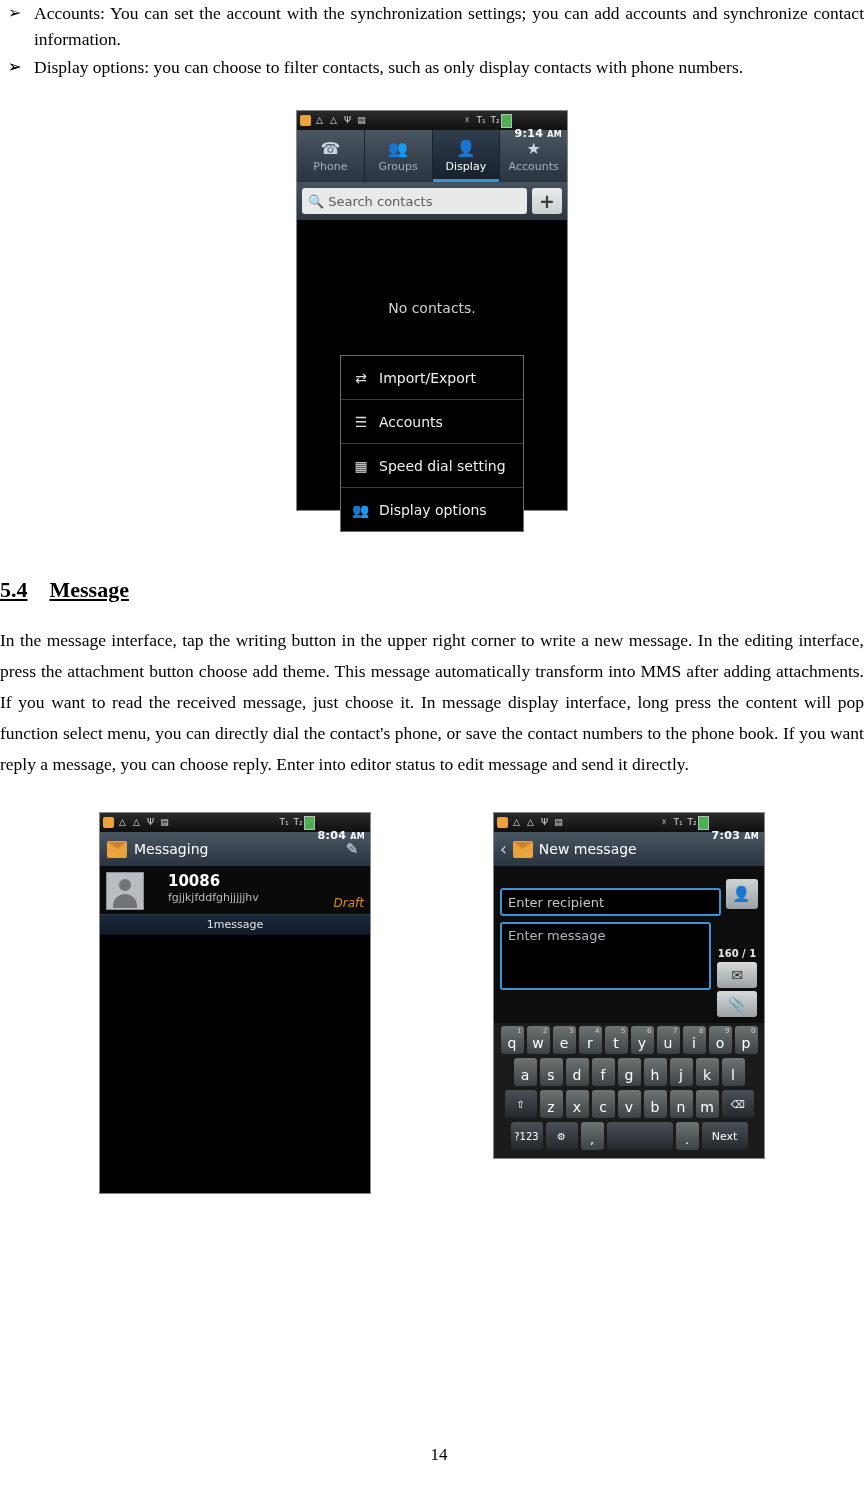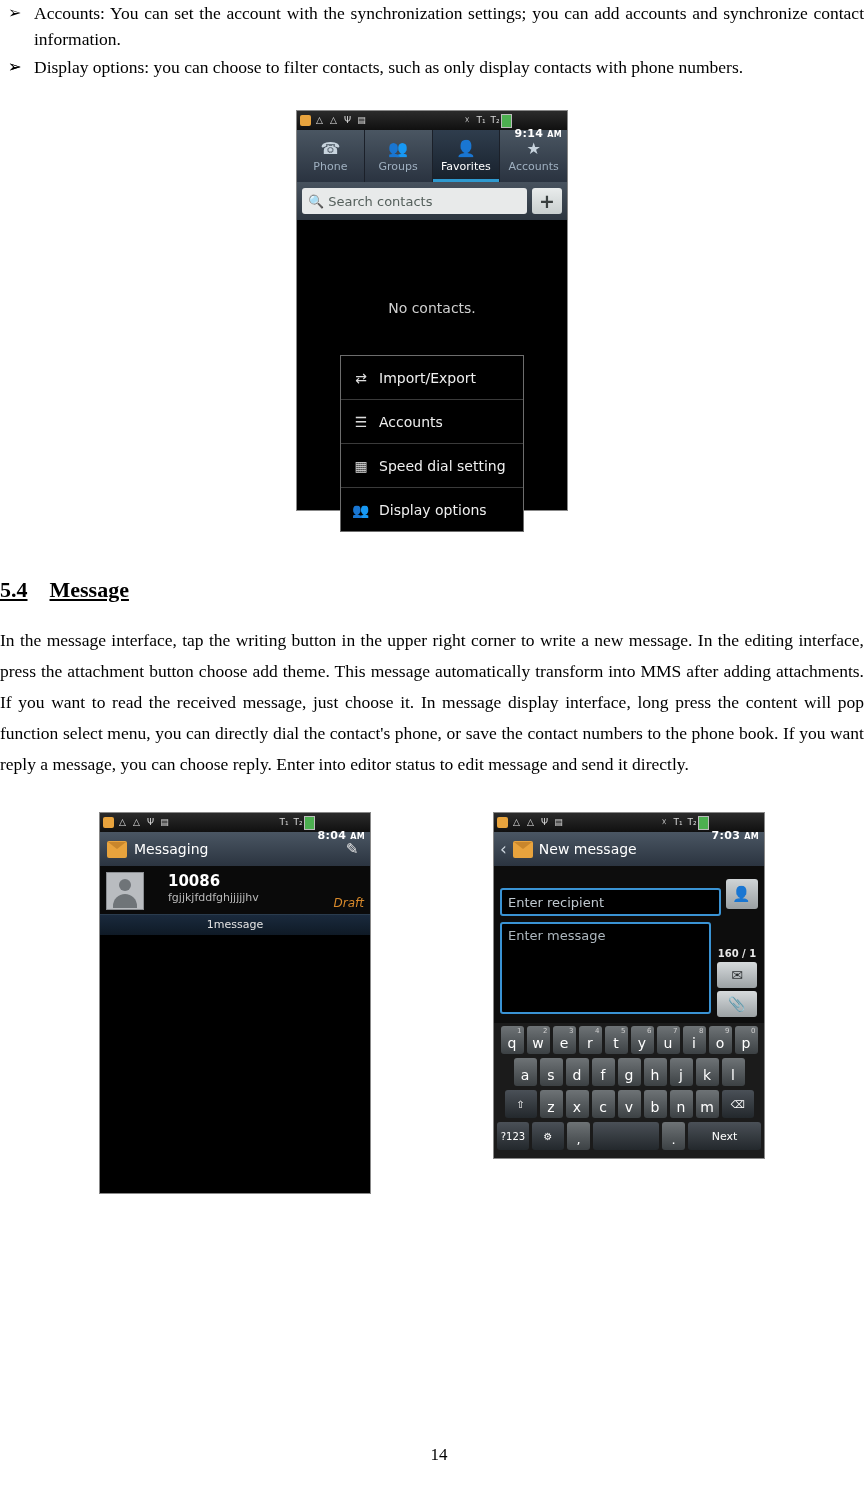--- a/index.html
+++ b/index.html
@@ -333,21 +333,21 @@
     color: #333; font-size: 15px;
   }
   .msgbox-row {
     display: flex;
     gap: 5px;
     padding: 0 6px 6px 6px;
     background: #0d0d0d;
   }
   .msg-input {
     flex: 1;
-    height: 92px;
+    height: 68px;
     background: #000;
     border: 2px solid #3a93d4;
     border-radius: 3px;
     color: #aeb8bf;
     font-size: 13px;
     padding: 4px 0 0 6px;
     box-sizing: border-box;
   }
   .side-col {
     width: 42px;
@@ -390,21 +390,21 @@
   }
   .key .sup {
     position: absolute;
     top: 1px; right: 2px;
     font-size: 7px;
     color: #cfcfcf;
   }
   .key.wide { width: 32px; font-size: 11px; align-items: center; padding-bottom: 0;}
   .key.space { width: 66px; }
   .key.fn { background: linear-gradient(#4a5057, #23282c); font-size: 10px; align-items: center; padding-bottom: 0;}
-  .key.next { width: 73px; font-size: 11px; align-items: center; padding-bottom: 0;}
+  .key.next { width: 46px; font-size: 11px; align-items: center; padding-bottom: 0;}
   .key.sub { font-size: 13px; }
 
   
   .pagenum {
     position: absolute;
     bottom: 22px;
     left: 14px; right: 0;
     text-align: center;
     font-size: 17px;
   }
@@ -452,21 +452,21 @@
           <div class="tab">
             <span class="ticon">☎</span>
             <span>Phone</span>
           </div>
           <div class="tab">
             <span class="ticon">👥</span>
             <span>Groups</span>
           </div>
           <div class="tab active">
             <span class="ticon">👤</span>
-            <span>Favorites</span>
+            <span>Display</span>
           </div>
           <div class="tab">
             <span class="ticon">★</span>
             <span>Accounts</span>
           </div>
         </div>
 
         <div class="searchrow">
           <div class="searchbox">
             <span class="search-ic">🔍</span>

